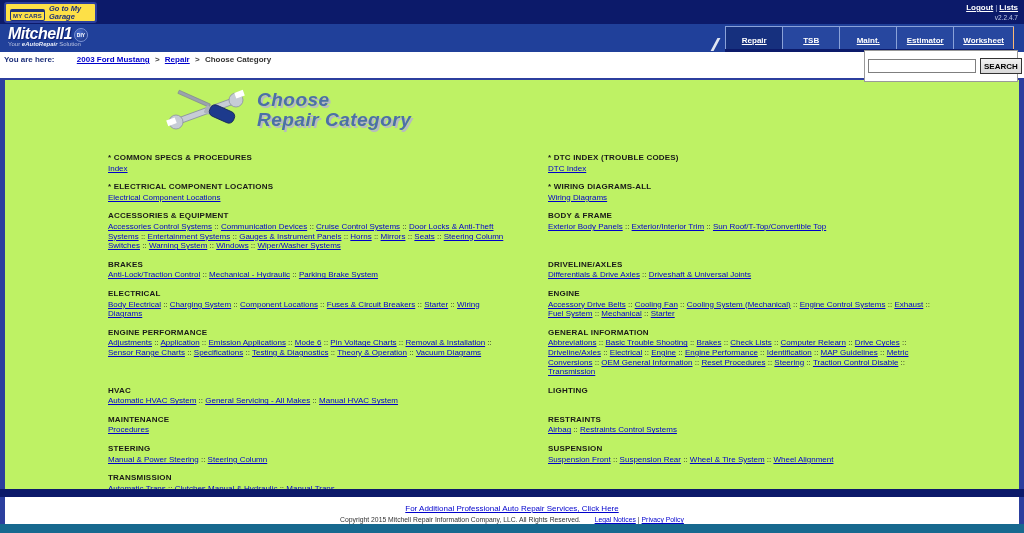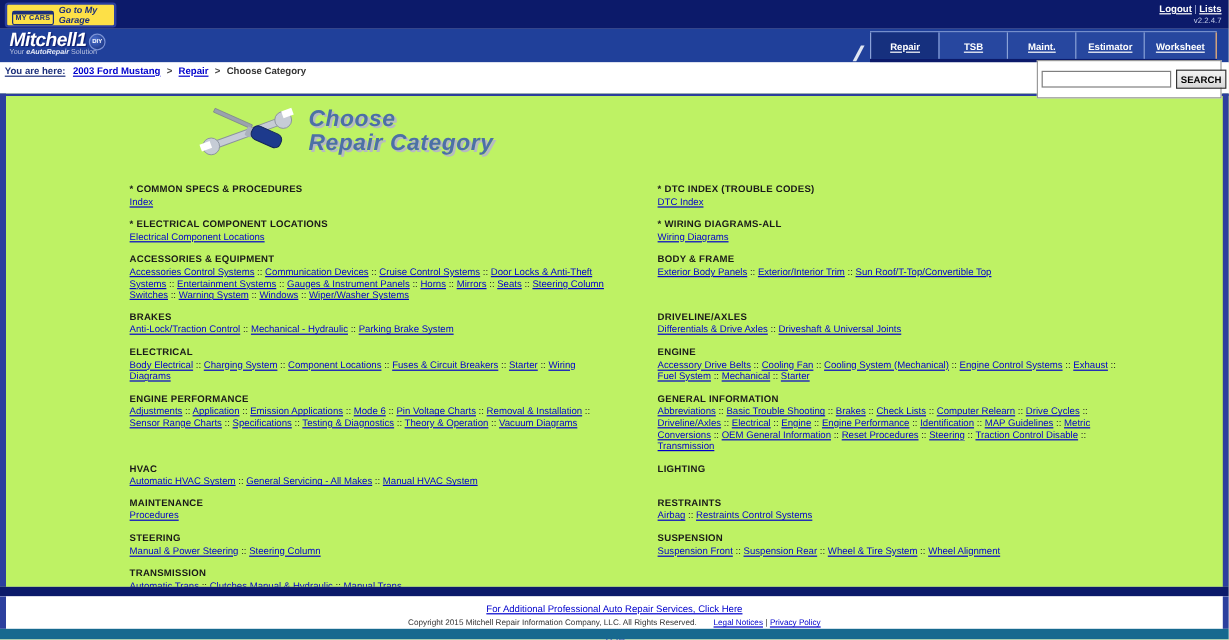--- a/index.html
+++ b/index.html
@@ -69,21 +69,21 @@
   }
   .tab:last-child { border-right:1px solid #fdba74; }
   .tab.active { background:#16307e; }
   .tab a { color:#fff; font-size:8px; font-weight:bold; }
 
   
   .crumbrow {
     position:absolute; top:52px; left:0; width:1024px; height:26px; background:#fff;
   }
   .breadcrumb { position:absolute; left:4px; top:3px; font-size:8px; color:#333; }
-  .crumb-prefix { font-weight:bold; color:#1c2f7a; margin-right:4px;text-decoration:underline; }
+  .crumb-prefix { font-weight:bold; color:#1c2f7a; margin-right:20px; }
   .breadcrumb a { font-weight:bold; }
   .crumb-sep { color:#444; margin:0 3px; font-weight:bold; }
   .crumb-current { font-weight:bold; color:#333; }
 
   .search-panel {
     position:absolute; right:6px; top:50px; width:154px; height:32px;
     background:#fff; border:1px solid #9a9a9a;
     display:flex; align-items:center; padding:0 3px; gap:4px; z-index:5;
   }
   .search-input {

